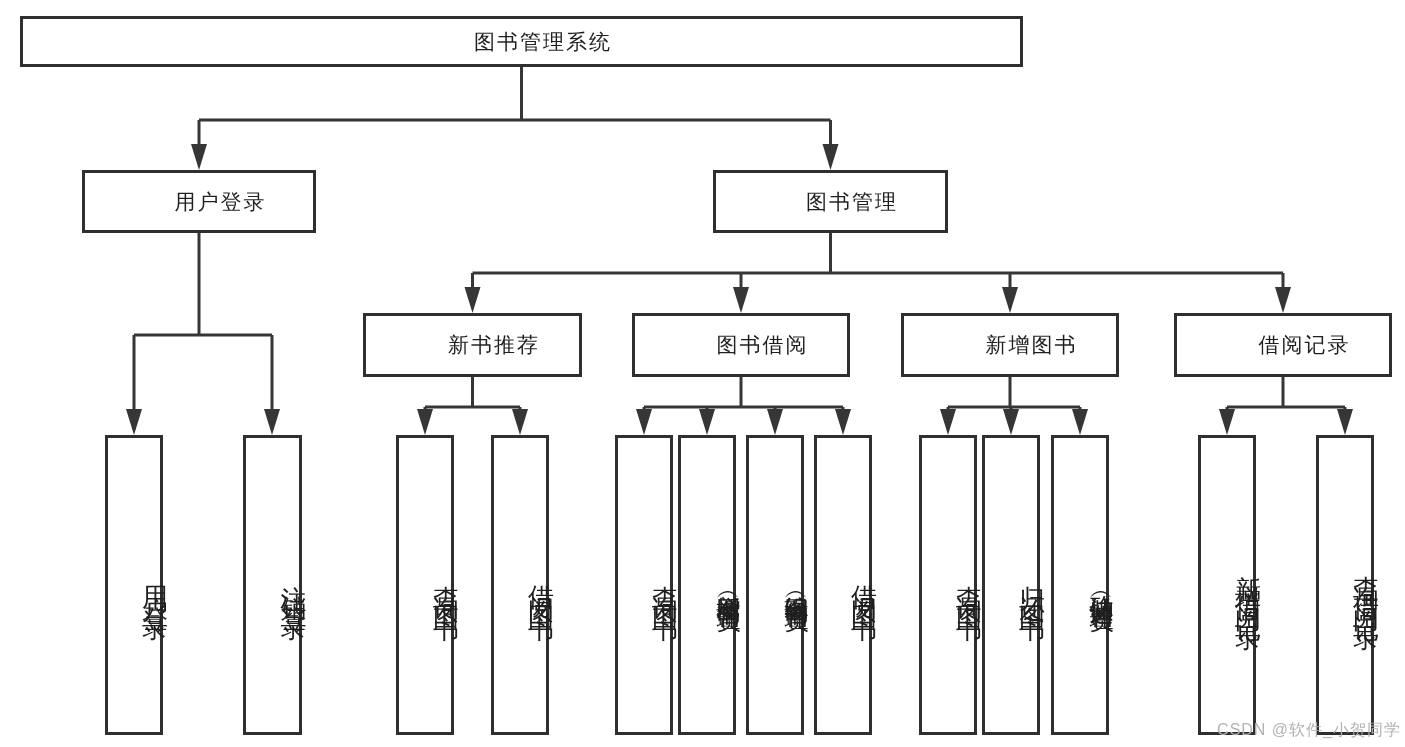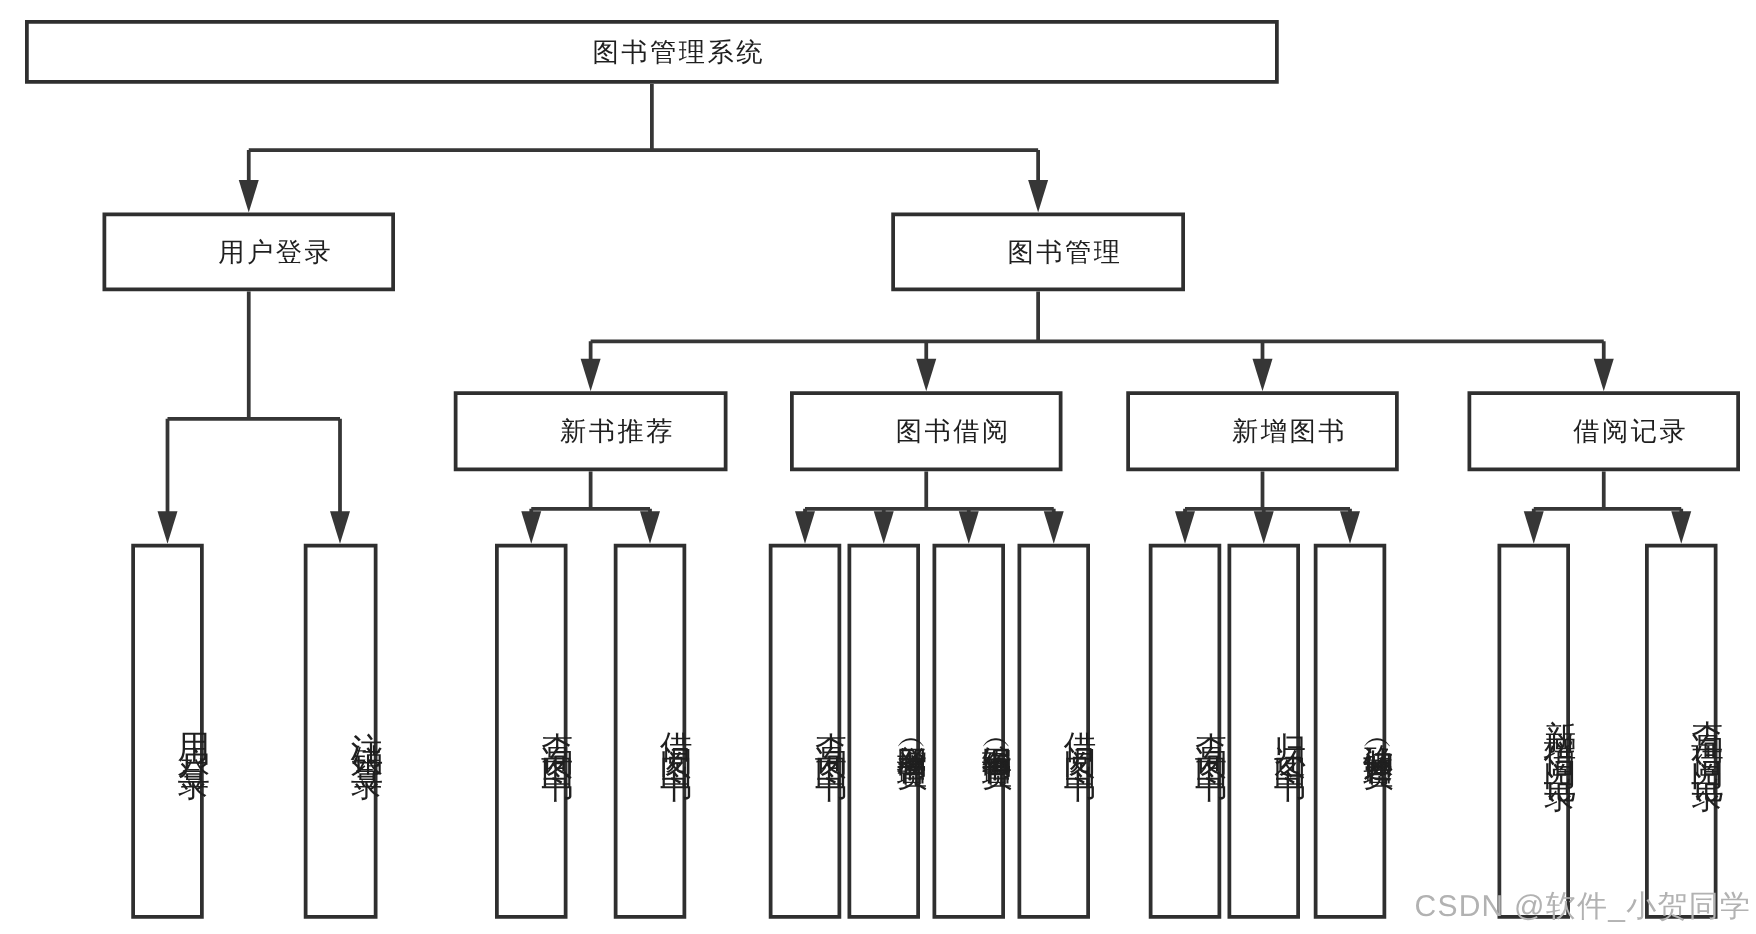--- a/index.html
+++ b/index.html
@@ -38,21 +38,21 @@
     color:#1f1f1f;
   }
   .v-label.compact{
     font-size:24px;
     letter-spacing:2px;
   }
   .watermark{
     position:absolute;
     right:4px;
     bottom:6px;
-    font-size:24px;
+    font-size:16px;
     letter-spacing:1px;
     color:#b2b2b2;
     z-index:2;
     white-space:nowrap;
   }
 </style>
 </head>
 <body>
 
 <div class="canvas">

